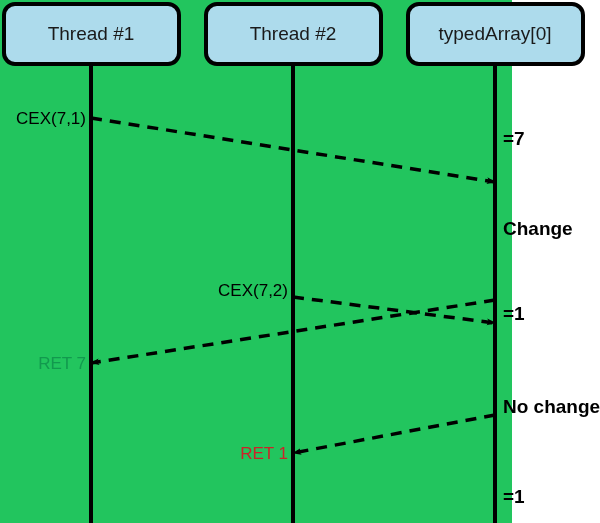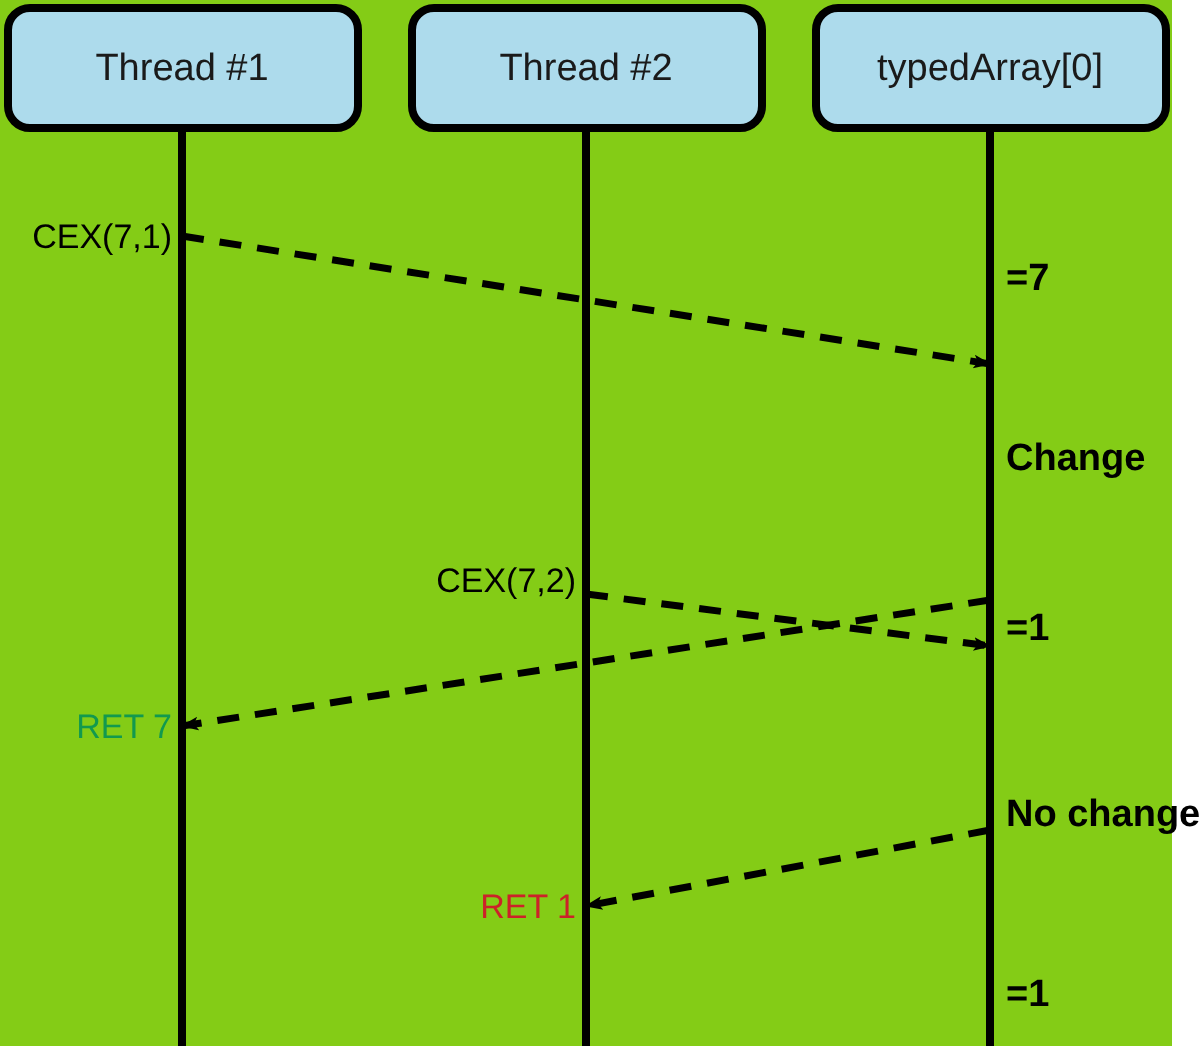--- a/index.html
+++ b/index.html
@@ -8,23 +8,23 @@
     background: #ffffff;
   }
   body {
     width: 600px;
     height: 523px;
     font-family: "Liberation Sans", sans-serif;
     overflow: hidden;
   }
   #diagram-root {
     position: relative;
-    width: 586px;
+    width: 512px;
     height: 523px;
-    background: #84cc16;
+    background: #22c55e;
   }
   svg#seq-svg {
     position: absolute;
     top: 0;
     left: 0;
     width: 600px;
     height: 523px;
   }
   .lifebox-label {
     font-size: 19px;

